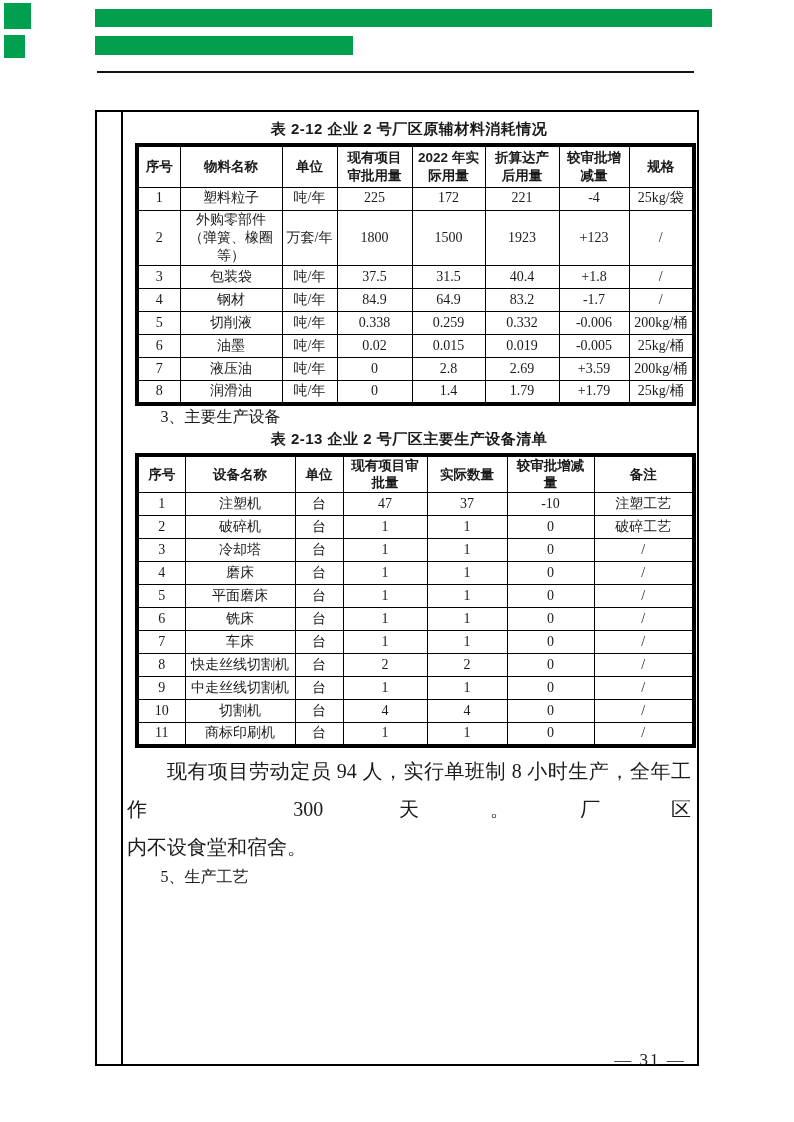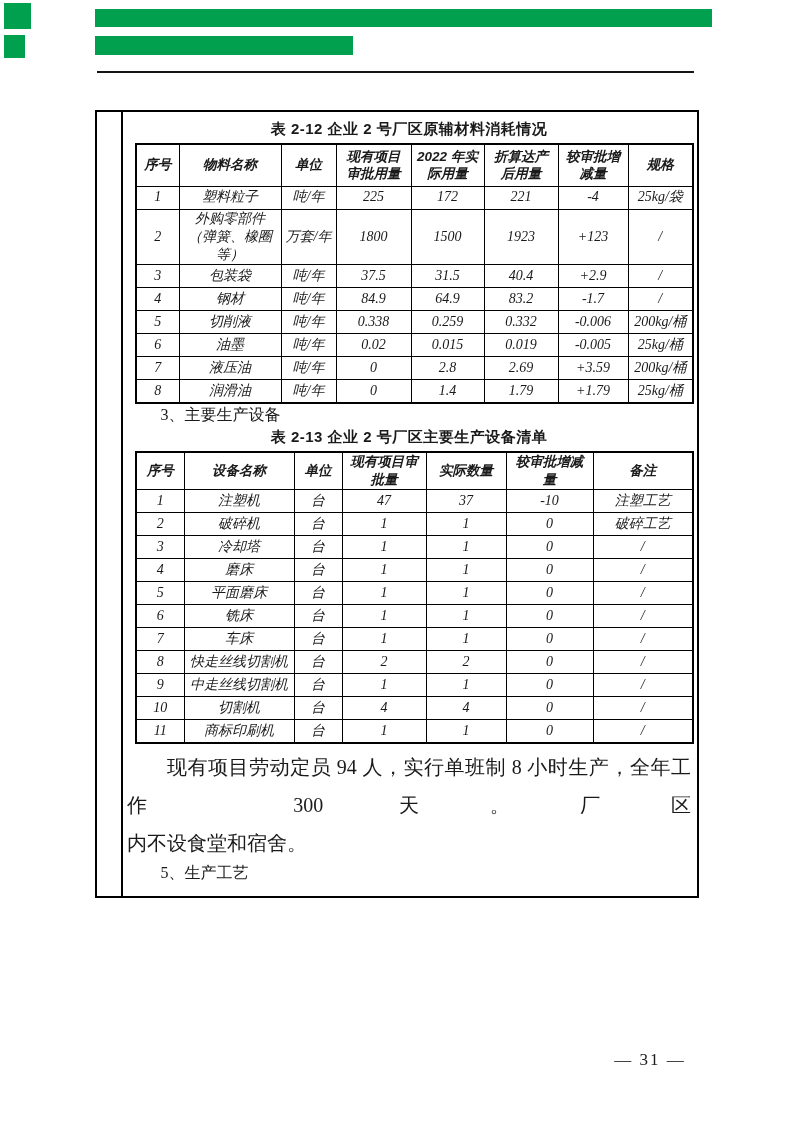--- a/index.html
+++ b/index.html
@@ -14,42 +14,42 @@
   .redact { background:#00a04e; position:absolute; }
   .redact-frag1 { left:4px;  top:3px;  width:27px;  height:26px; }
   .redact-frag2 { left:4px;  top:35px; width:21px;  height:23px; }
   .redact-bar1  { left:95px; top:9px;  width:617px; height:18px; }
   .redact-bar2  { left:95px; top:36px; width:258px; height:19px; }
 
   .header-rule { left:97px; top:71px; width:597px; height:2px; background:#141414; position:absolute; }
 
   
   .outer-box {
-    position:absolute; left:95px; top:110px; width:604px; height:788px;
+    position:absolute; left:95px; top:110px; width:604px; height:956px;
     border:2px solid #000; display:flex;
   }
   .side-strip { width:26px; border-right:2px solid #000; }
   .content { flex:1; padding:3px 6px 0 4px; overflow:hidden; }
 
   .tbl-caption {
     text-align:center; font-weight:bold; font-size:15px; line-height:22px;
     font-family:"Liberation Sans","DejaVu Sans",sans-serif;
     margin-top:3px; letter-spacing:0.5px;
   }
   .cap-gap { margin-top:1px; }
 
   table.data-table {
     border-collapse:collapse; table-layout:fixed; width:557px;
     margin:3px 0 0 8px; text-align:center;
   }
   table.data-table th, table.data-table td {
     border:1px solid #000; padding:0 2px; vertical-align:middle; text-align:center;
     font-size:14px; line-height:1.3;
   }
-  table.data-table { border:2px solid #000000;font-style:italic; }
+  table.data-table { border:4px solid #000000; }
   table.data-table thead th {
     font-weight:bold; white-space:pre-line;
     font-family:"Liberation Sans","DejaVu Sans",sans-serif;
     font-size:13.5px;
   }
   table.data-table td { white-space:pre-line; font-family:"Liberation Serif","DejaVu Serif",serif; }
   #t12 thead tr { height:42px; }
   #t12 tbody tr { height:23px; }
   #t12 tbody tr.multi { height:55px; }
   #t13 thead tr { height:38px; }
@@ -136,21 +136,21 @@
             <td>+123</td>
             <td>/</td>
           </tr>
           <tr>
             <td>3</td>
             <td>包装袋</td>
             <td>吨/年</td>
             <td>37.5</td>
             <td>31.5</td>
             <td>40.4</td>
-            <td>+2.9</td>
+            <td>+1.8</td>
             <td>/</td>
           </tr>
           <tr>
             <td>4</td>
             <td>钢材</td>
             <td>吨/年</td>
             <td>84.9</td>
             <td>64.9</td>
             <td>83.2</td>
             <td>-1.7</td>

